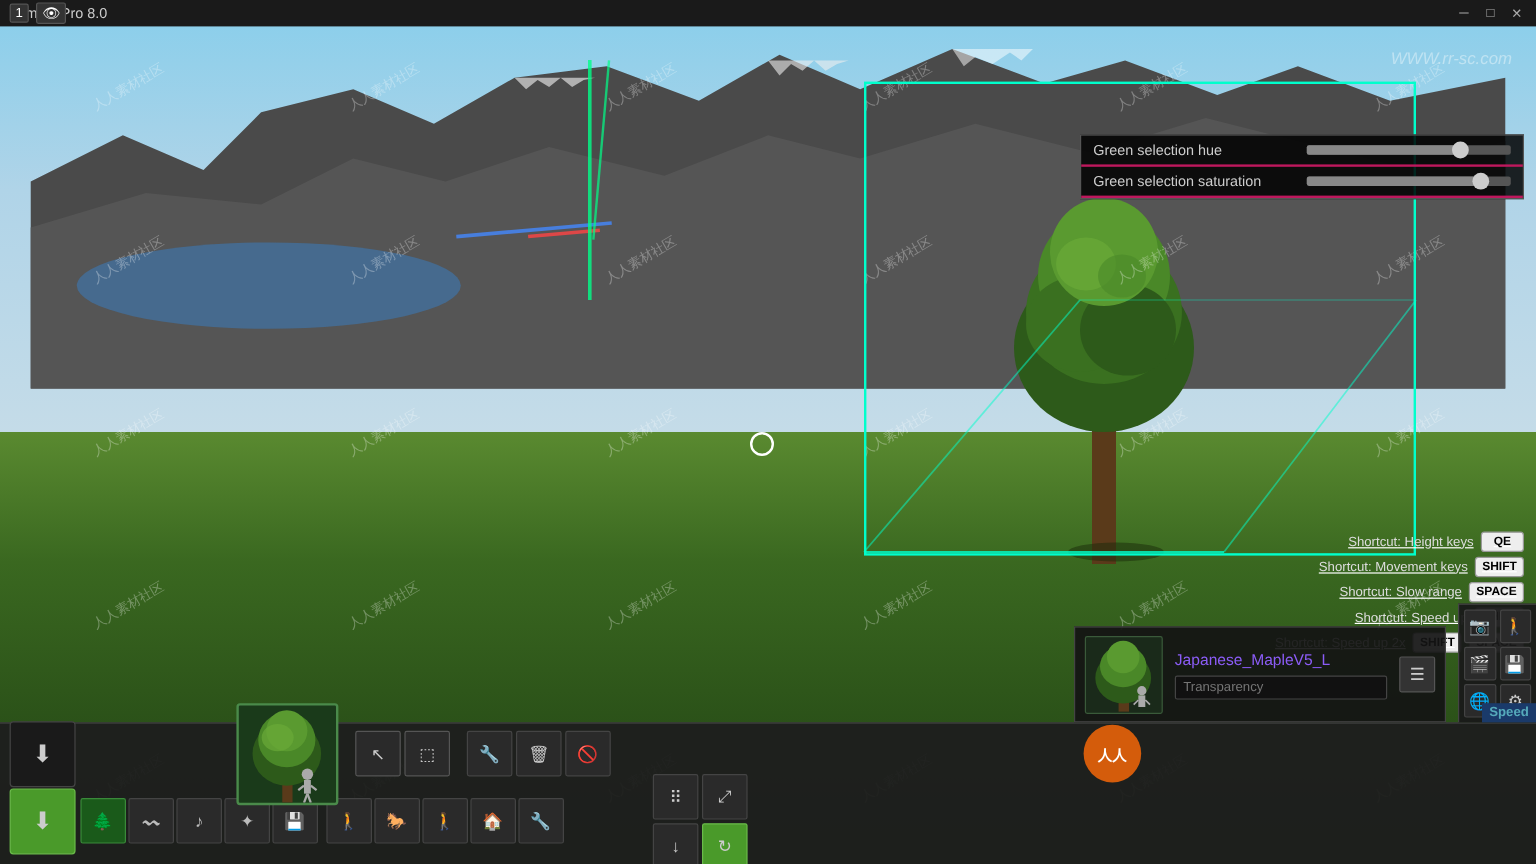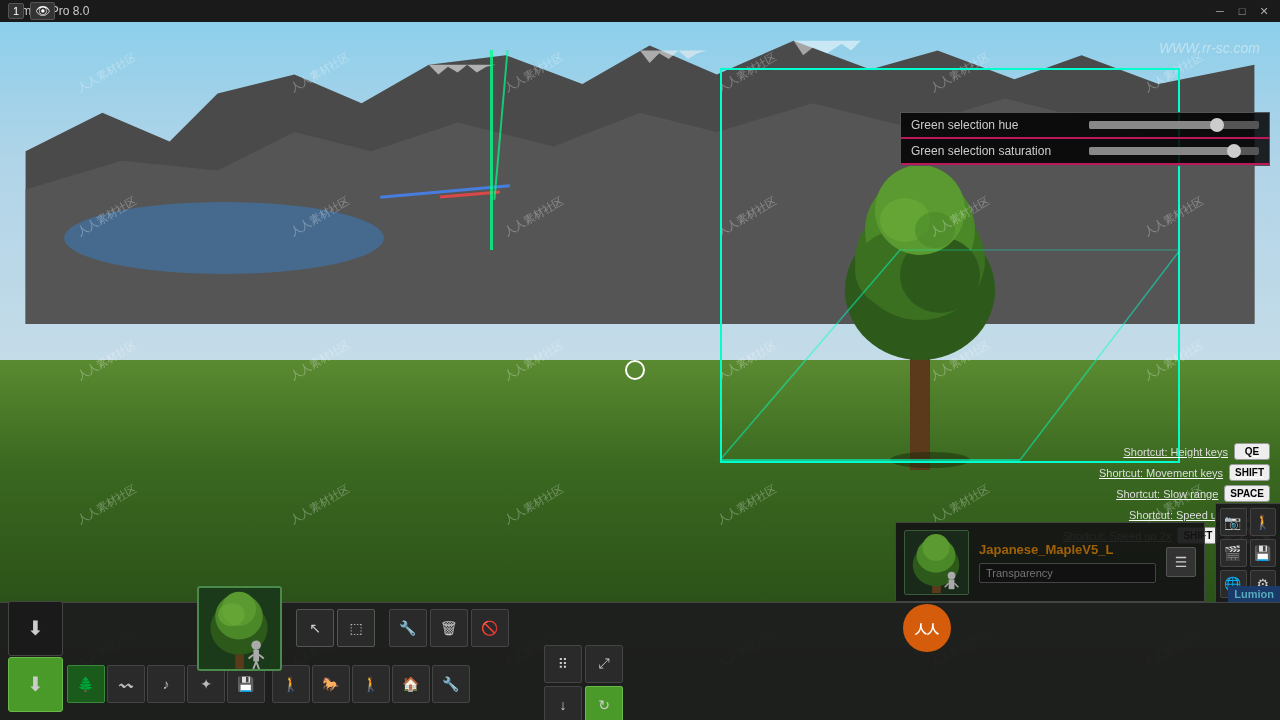--- a/index.html
+++ b/index.html
@@ -423,22 +423,22 @@
       background: #1a2a1a;
       border: 1px solid #3a5a3a;
       border-radius: 2px;
       display: flex; align-items: center; justify-content: center;
     }
     .obj-info-right {
       flex: 1;
     }
     .obj-name {
       font-size: 13px;
-      font-weight: bold;
-      color: #a16207;
+      font-weight: normal;
+      color: #8b5cf6;
       margin-bottom: 6px;
     }
     .obj-input {
       width: 100%;
       background: #111;
       border: 1px solid #444;
       color: #ccc;
       font-size: 11px;
       padding: 3px 6px;
       border-radius: 2px;
@@ -754,13 +754,13 @@
     <div class="obj-name">Japanese_MapleV5_L</div>
     <input class="obj-input" type="text" placeholder="Transparency" style="">
   </div>
   <button class="obj-settings-btn">☰</button>
 </div>
 
 <div style="
   position:absolute; bottom:118px; right:0;
   background:#1a3a6a; color:#5ab; font-size:11px; font-weight:bold;
   padding:2px 6px; z-index:72;
-">Lumion</div>
+">Speed</div>
 
 </body></html>

